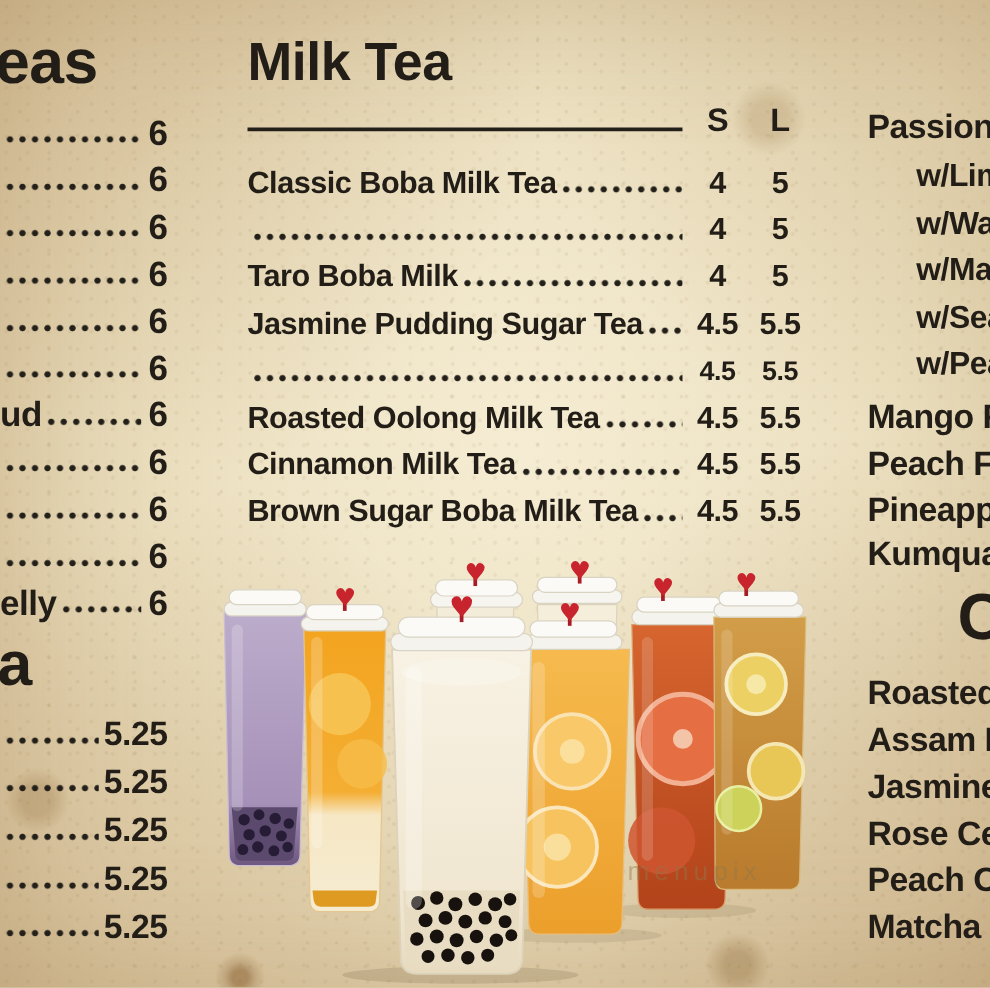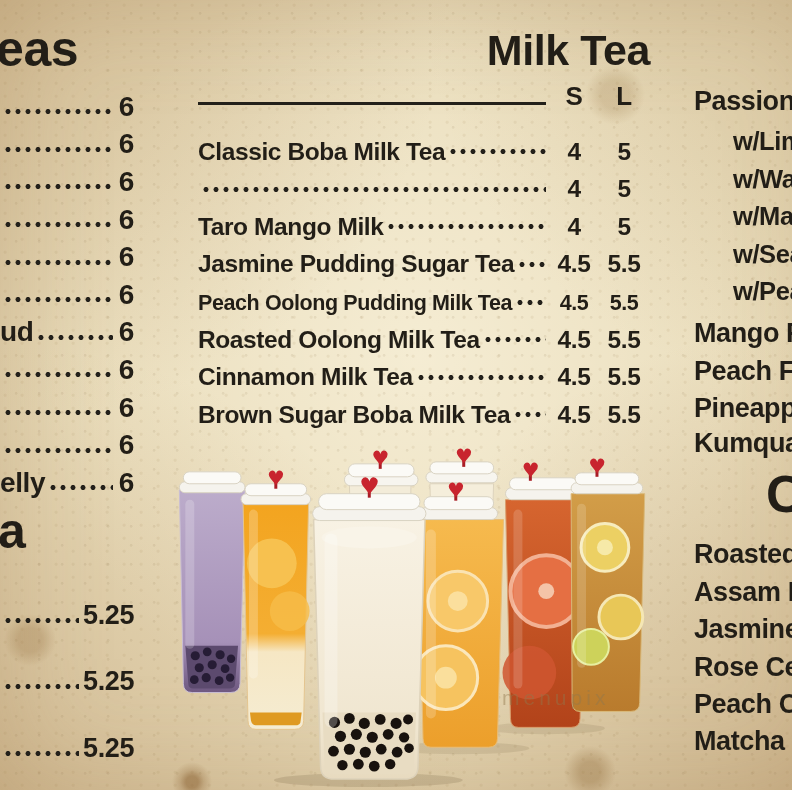--- a/index.html
+++ b/index.html
@@ -29,30 +29,30 @@
     background-image:radial-gradient(circle, #23201a 2.2px, transparent 2.8px);
     background-size:10px 9px;background-repeat:repeat-x;background-position:left center;
   }
   
   .left-header{position:absolute;left:-4px;top:20px;font-size:50px;font-weight:800;}
   .left-rows{position:absolute;left:0;top:88px;width:134px;}
   .lrow{display:flex;align-items:center;height:37.6px;font-size:28px;}
   .lrow .price{margin-left:2px;}
   .left-sub-header{position:absolute;left:-2px;top:502px;font-size:50px;font-weight:800;}
   .left-sub-rows{position:absolute;left:0;top:568px;width:134px;}
-  .srow{display:flex;align-items:center;height:38.6px;font-size:27px;margin-top:28px;}
+  .srow{display:flex;align-items:center;height:38.6px;font-size:27px;}
   
-  .center-title{position:absolute;left:198px;top:26px;width:452px;text-align:right;
+  .center-title{position:absolute;left:198px;top:26px;width:452px;text-align:left;
     font-size:43px;font-weight:800;}
   .center-head{position:absolute;left:198px;top:78px;width:452px;display:flex;align-items:flex-end;height:34px;font-size:26px;}
   .chline{flex:1;border-bottom:3.5px solid #23201a;margin-bottom:7px;margin-right:4px;}
   .colS{width:48px;text-align:center;}
   .colL{width:52px;text-align:center;}
   .center-rows{position:absolute;left:198px;top:128px;width:452px;}
-  .crow{display:flex;align-items:flex-end;height:37.6px;font-size:24.5px;}
+  .crow{display:flex;align-items:center;height:37.6px;font-size:24.5px;}
   .crow .cname{white-space:nowrap;}
   .crow.long{font-size:21.5px;}
   
   .rrow{position:absolute;left:694px;white-space:nowrap;font-size:27px;}
   .rsub{position:absolute;left:733px;white-space:nowrap;font-size:25.5px;}
   .rsec{position:absolute;left:766px;top:464px;font-size:52px;font-weight:800;}
   .rp{top:86px;}
   .rs0{top:127px;} .rs1{top:165px;} .rs2{top:202px;} .rs3{top:240px;} .rs4{top:277px;}
   .ri0{top:318px;} .ri1{top:356px;} .ri2{top:393px;} .ri3{top:428px;}
   .rc0{top:539px;} .rc1{top:577px;} .rc2{top:614px;} .rc3{top:652px;} .rc4{top:689px;} .rc5{top:726px;}
@@ -164,33 +164,32 @@
         <span class="dots"></span>
         <span class="colS">4</span>
         <span class="colL">5</span>
       </div>
     <div class="crow">
         <span class="dots"></span>
         <span class="colS">4</span>
         <span class="colL">5</span>
       </div>
     <div class="crow">
-        <span class="cname">Taro Mango Milk</span>
+        <span class="cname">Taro Boba Milk</span>
         <span class="dots"></span>
         <span class="colS">4</span>
         <span class="colL">5</span>
       </div>
     <div class="crow">
         <span class="cname">Jasmine Pudding Sugar Tea</span>
         <span class="dots"></span>
         <span class="colS">4.5</span>
         <span class="colL">5.5</span>
       </div>
     <div class="crow long">
-        <span class="cname">Peach Oolong Pudding Milk Tea</span>
         <span class="dots"></span>
         <span class="colS">4.5</span>
         <span class="colL">5.5</span>
       </div>
     <div class="crow">
         <span class="cname">Roasted Oolong Milk Tea</span>
         <span class="dots"></span>
         <span class="colS">4.5</span>
         <span class="colL">5.5</span>
       </div>

